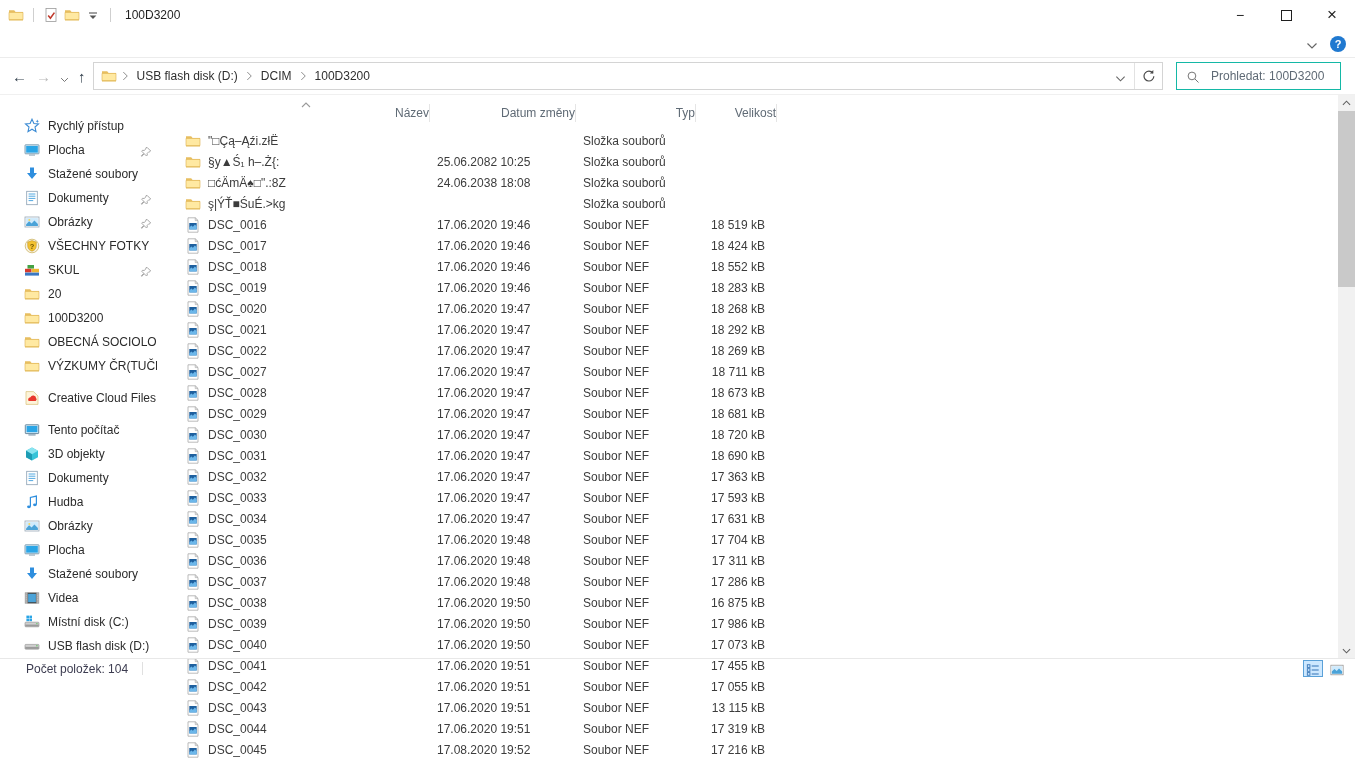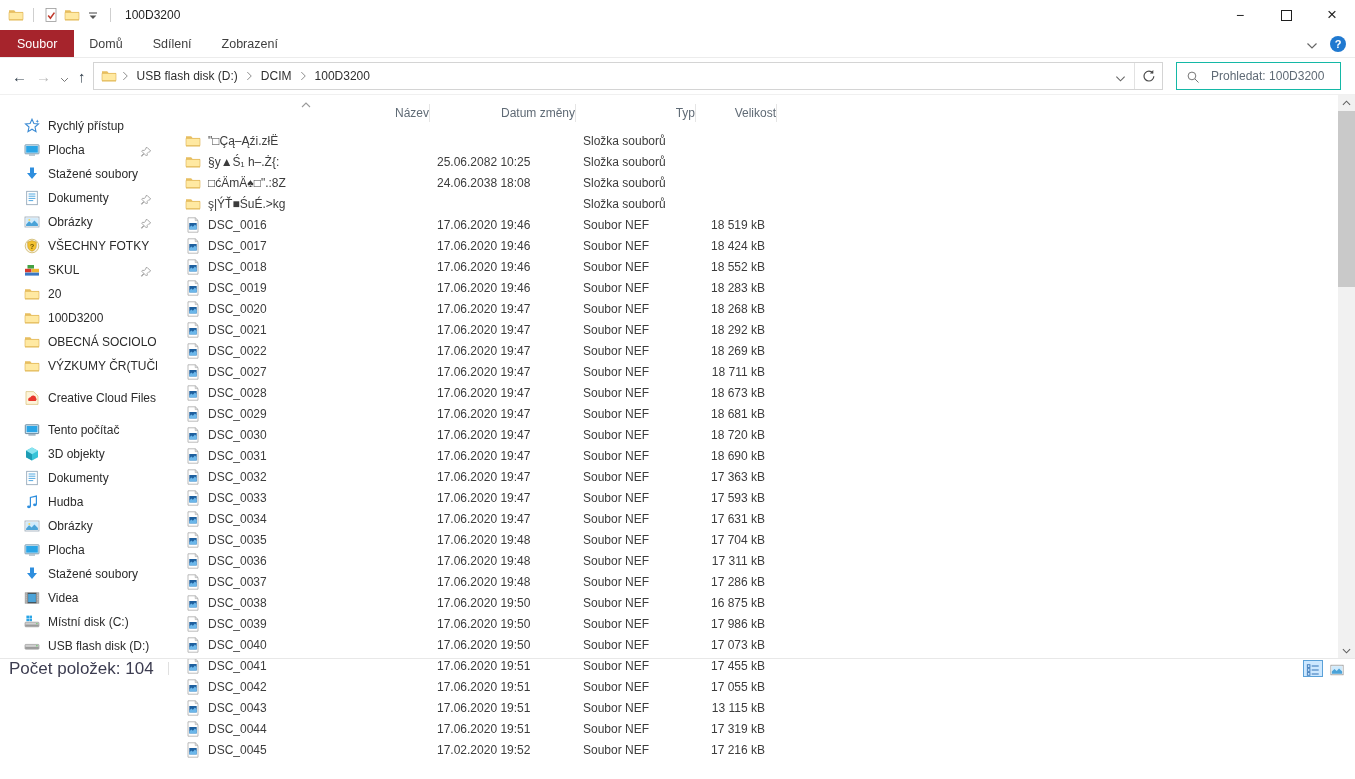--- a/index.html
+++ b/index.html
@@ -67,21 +67,21 @@
   .c-type{width:120px;box-sizing:border-box;padding-left:7px;flex:none;}
   .c-size{width:81px;box-sizing:border-box;text-align:right;padding-right:12px;flex:none;}
 
   
   .scrollbar{width:17px;flex:none;background:#f1f1f1;position:relative;}
   .sb-arrow{height:15px;display:flex;align-items:center;justify-content:center;}
   .sb-arrow.bottom{position:absolute;bottom:0;left:0;right:0;}
   .sb-thumb{position:absolute;top:16px;left:0;width:17px;height:176px;background:#c9c9c9;}
 
   
-  .statusbar{height:19px;flex:none;border-top:1px solid #e8e8e8;display:flex;align-items:center;font-size:17px;color:#3c3c50;padding-left:9px;position:relative;}
+  .statusbar{height:19px;flex:none;border-top:1px solid #e8e8e8;display:flex;align-items:center;font-size:12px;color:#3c3c50;padding-left:26px;position:relative;}
   .status-sep{width:1px;height:13px;background:#e0e0e0;margin-left:14px;}
   .viewbtns{position:absolute;right:8px;top:0;height:19px;display:flex;align-items:center;gap:4px;}
   .viewbtn{width:20px;height:17px;display:flex;align-items:center;justify-content:center;border:1px solid transparent;box-sizing:border-box;}
   .viewbtn.active{background:#cde8ff;border-color:#5ba1d8;}
 </style>
 </head>
 <body>
 
 <div class="window">
 
@@ -118,26 +118,20 @@
     <div class="wincontrols">
       <span class="winbtn">−</span>
       <span class="winbtn">
           <span class="maxglyph"></span>
         </span>
       <span class="winbtn" style="font-size:17px;">×</span>
     </div>
   </div>
 
   <div class="tabrow">
-    <div id="tabs-host" style="display:flex;">
-        <div class="tab active">Soubor</div>
-        <div class="tab">Domů</div>
-        <div class="tab">Sdílení</div>
-        <div class="tab">Zobrazení</div>
-      </div>
     <div class="tabrow-right">
       <span class="icon16" style="width:12px;height:12px;">
           <svg viewBox="0 0 12 8">
             <path d="M1.5 1.5L6 6l4.5-4.5" fill="none" stroke="#666" stroke-width="1.2"></path>
           </svg>
         </span>
       <span class="help-badge">?</span>
     </div>
   </div>
 
@@ -971,21 +965,21 @@
               <span class="icon16">
                 <svg viewBox="0 0 16 16">
                   <path d="M3 .8h7.2L13 3.6v11.6H3z" fill="#fff" stroke="#a9a9a9" stroke-width=".8"></path>
                   <path d="M10.2.8L13 3.6h-2.8z" fill="#e6e6e6" stroke="#a9a9a9" stroke-width=".6"></path>
                   <rect x="4.3" y="6" width="7.4" height="6.4" fill="#1d5f9e"></rect>
                   <path d="M4.3 10.4l2-2 1.6 1.4 2-2.2 1.8 1.6v3.2H4.3z" fill="#6cb7ea"></path>
                 </svg>
               </span>
               <span>DSC_0045</span>
             </span>
-            <span class="c-date">17.02.2020 19:52</span>
+            <span class="c-date">17.08.2020 19:52</span>
             <span class="c-type">Soubor NEF</span>
             <span class="c-size">17 216 kB</span>
           </div>
         </div>
     </div>
 
     <div class="scrollbar">
       <div class="sb-arrow">
           <svg width="9" height="6" viewBox="0 0 10 6">
             <path d="M1 5l4-4 4 4" fill="none" stroke="#606060" stroke-width="1.2"></path>

